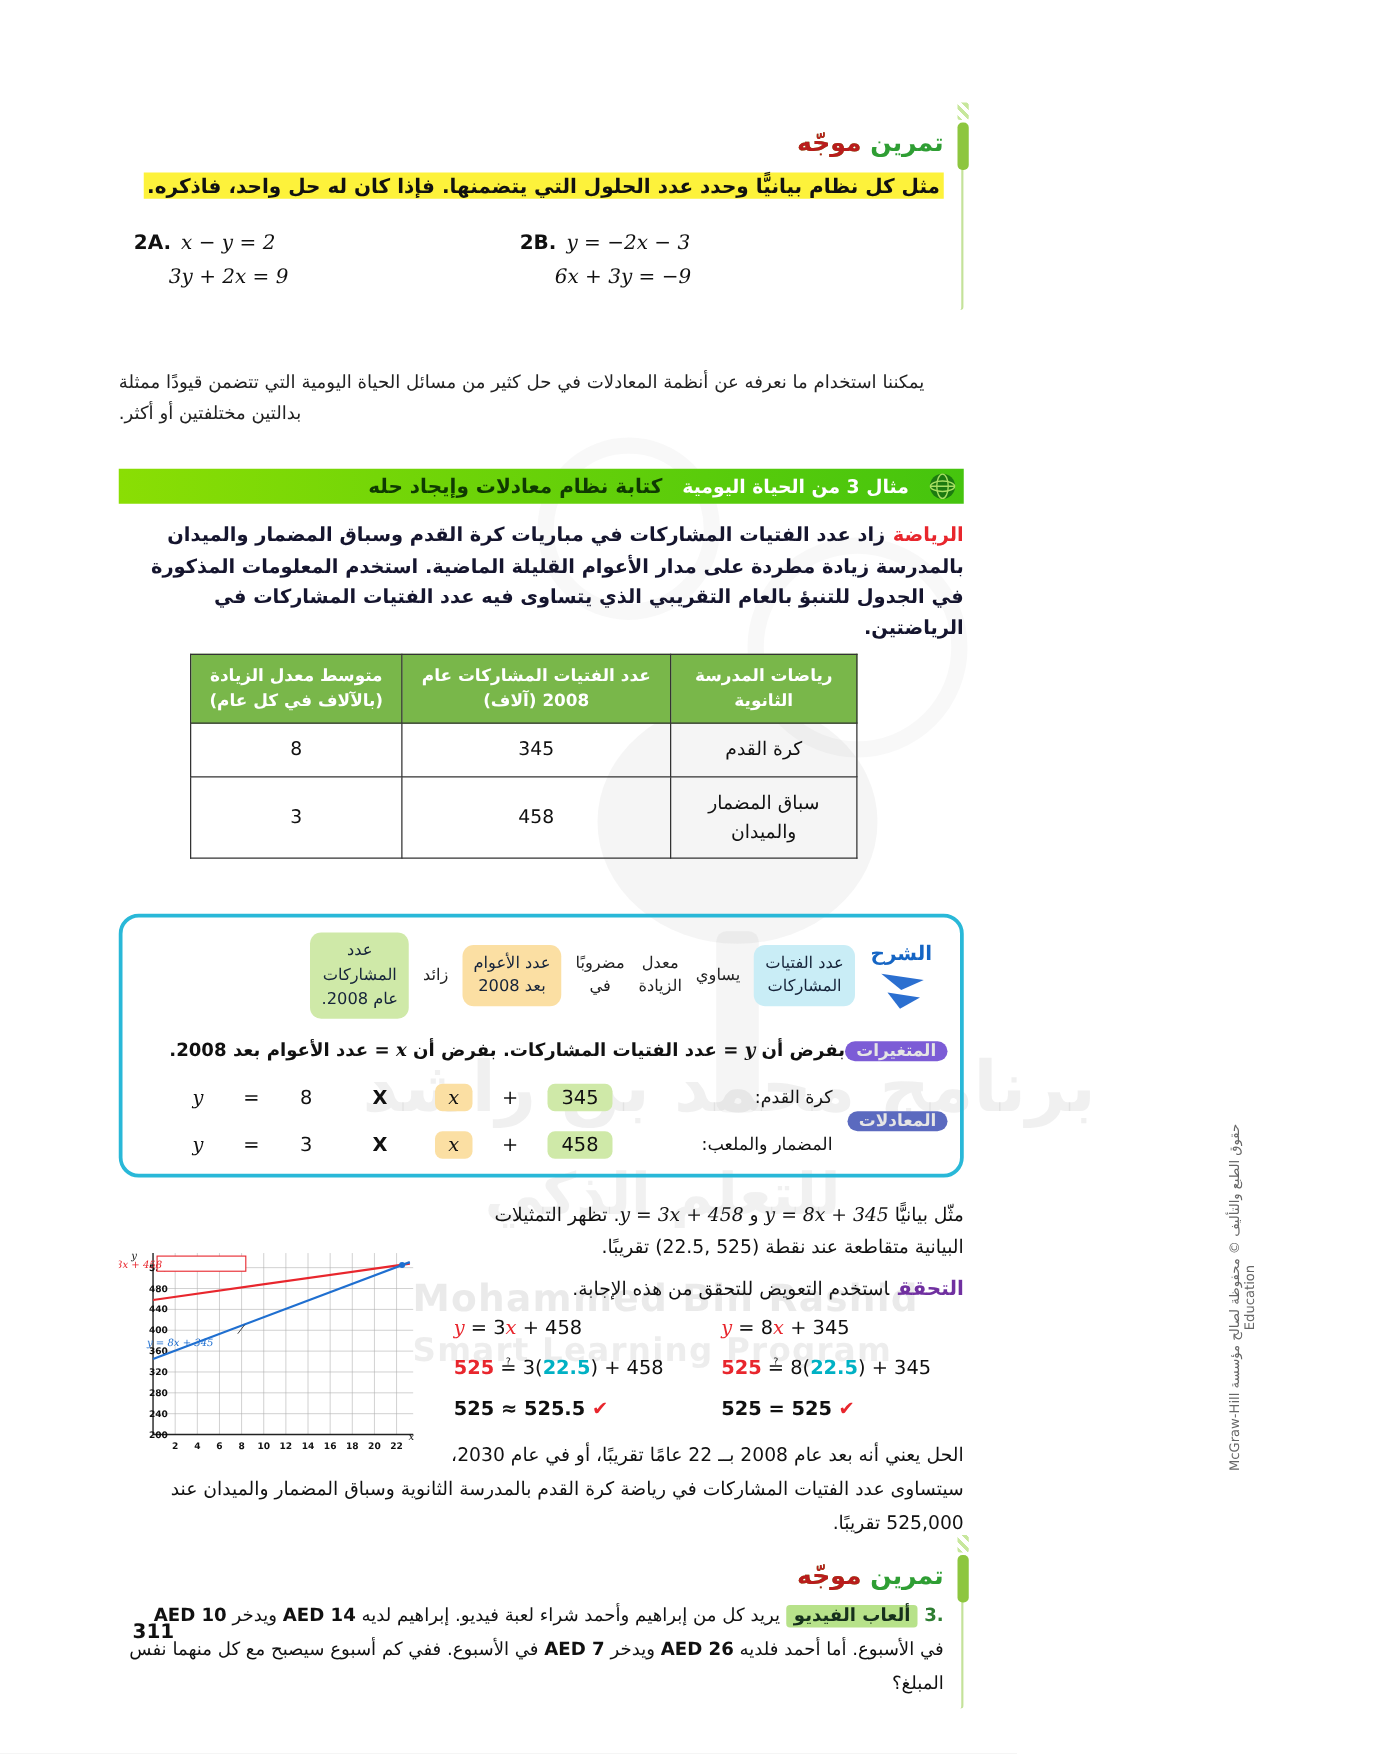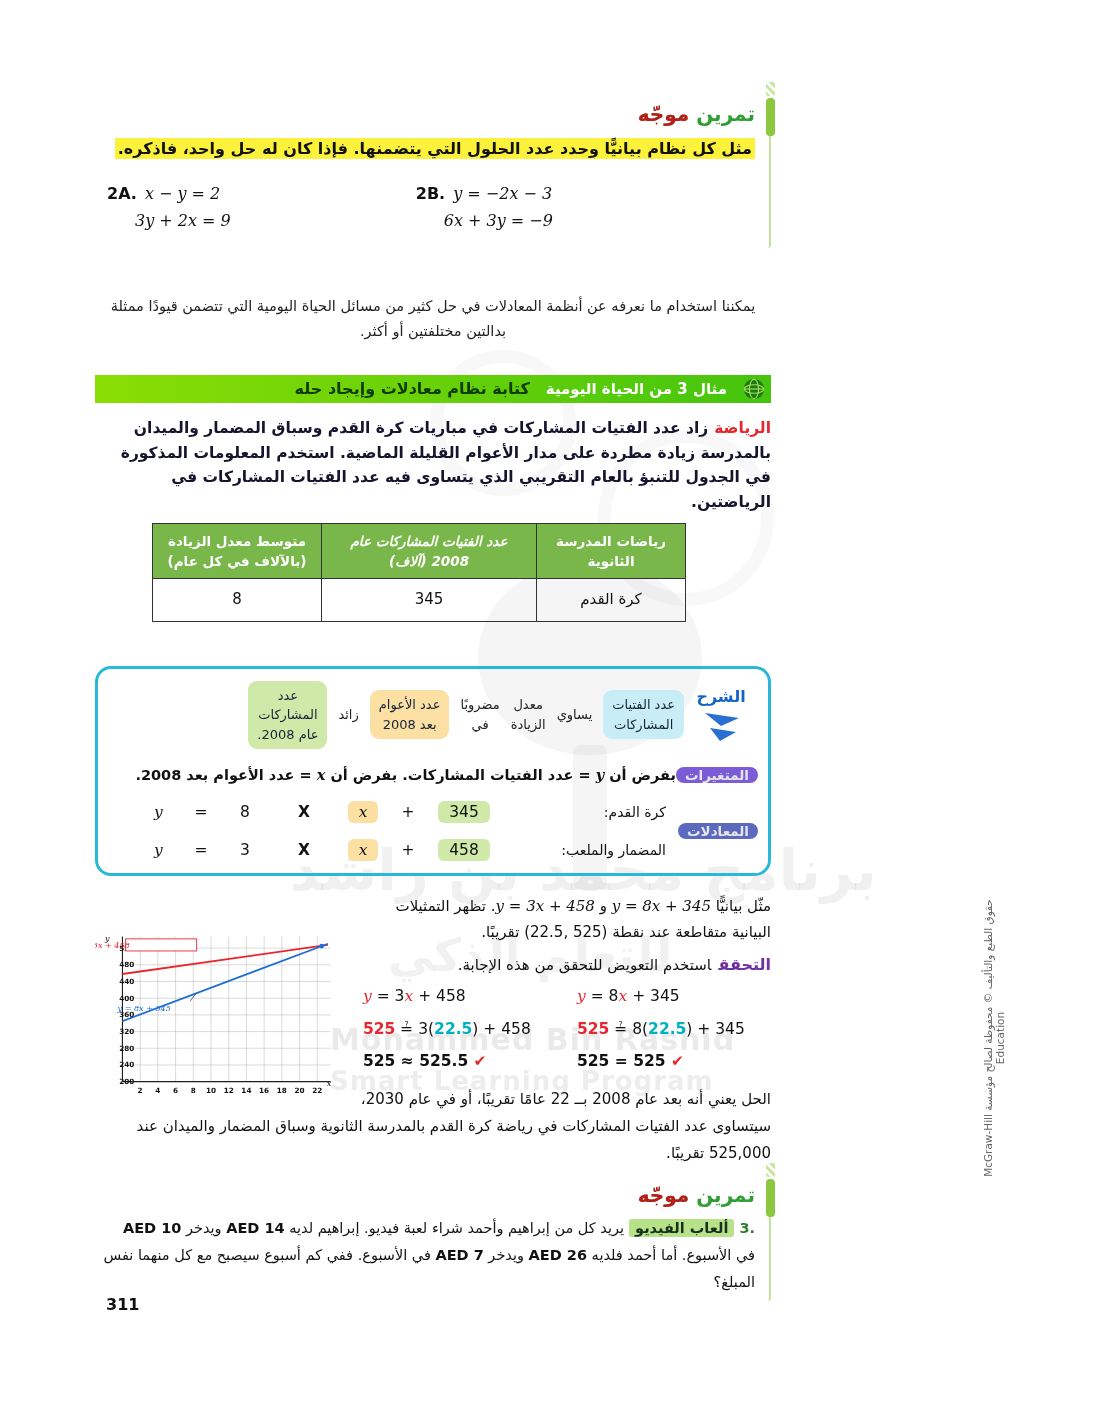--- a/index.html
+++ b/index.html
@@ -35,36 +35,36 @@
   .gx-title .t1{color:#2f9e34;font-weight:bold;}
   .gx-title .t2{color:#b91c1c;font-weight:bold;text-shadow:0 0 .5px #6aa832;}
   .gx-instruction{margin:4px 0 14px;text-align:right;font-size:16px;font-weight:bold;line-height:1.85;}
   .hl{background:#fdf23b;padding:1px 3px;box-decoration-break:clone;-webkit-box-decoration-break:clone;}
   .problems{display:flex;direction:ltr;gap:185px;padding:2px 0 8px 12px;font-size:16px;}
   .plabel{font-weight:bold;margin-right:8px;}
   .pline{line-height:1.7;}
   .pline.indent{padding-left:28px;}
   .math{font-family:"DejaVu Serif",serif;font-style:italic;direction:ltr;unicode-bidi:isolate;}
   
-  .intro{margin:46px 0 0;font-size:14.5px;line-height:1.75;color:#222;text-align:center;}
+  .intro{margin:46px 0 0;font-size:14.5px;line-height:1.75;color:#222;text-align:left;}
   
   .banner{margin-top:30px;height:28px;display:flex;direction:rtl;align-items:center;gap:16px;
           background:linear-gradient(270deg,#45c40e,#8ade04);padding:0 6px;}
   .globe{width:22px;height:22px;flex:0 0 auto;display:block;}
   .banner-label{color:#fff;font-weight:bold;font-size:15px;}
   .banner-title{color:#0f3a02;font-weight:bold;font-size:16px;}
   
   .sports{margin:13px 0 0;font-size:15.5px;font-weight:bold;color:#15152e;line-height:1.6;text-align:right;}
   .sports-label{color:#e8262d;margin-left:6px;}
   
   .data-table{border-collapse:collapse;margin:8px 85px 0 0;direction:rtl;}
   .data-table th,.data-table td{border:1px solid #333;text-align:center;white-space:pre-line;vertical-align:middle;}
   .data-table th{background:#79b74a;color:#fff;font-size:13.5px;font-weight:bold;padding:7px 8px;line-height:1.5;}
   .data-table td{font-size:15px;padding:9px 8px;line-height:1.55;}
-  .col-sport{width:132px;}.col-part{width:198px;font-style:italic;}.col-rate{width:152px;}
+  .col-sport{width:132px;}.col-part{width:198px;}.col-rate{width:152px;}
   
   .explain-box{margin-top:44px;border:3px solid #29b8d8;border-radius:16px;padding:12px 10px 12px 16px;}
   .erow{display:flex;direction:rtl;align-items:center;}
   .erow + .erow{margin-top:14px;}
   .rib-col{flex:0 0 74px;display:flex;flex-direction:column;align-items:center;justify-content:center;}
   .sherh-label{color:#1565c4;font-weight:bold;font-size:16px;text-align:center;}
   .blue-arrow{margin-top:6px;display:block;}
   .rib-pill{background:#7c5cd6;color:#e5e5e5;font-weight:bold;font-size:13.5px;border-radius:12px;padding:0 9px;}
   .rib-pill.eqs-pill{background:#5b6abf;}
   .word-eq{flex:1;display:flex;direction:rtl;align-items:center;gap:11px;padding-left:4px;}
@@ -165,20 +165,26 @@
 2008 (آلاف)</th>
           <th class="col-rate">متوسط معدل الزيادة
 (بالآلاف في كل عام)</th>
         </tr>
       </thead>
       <tbody>
         <tr>
           <td>كرة القدم</td>
           <td>345</td>
           <td>8</td>
+        </tr>
+        <tr>
+          <td>سباق المضمار
+والميدان</td>
+          <td>458</td>
+          <td>3</td>
         </tr>
       </tbody>
     </table>
 
     <div class="explain-box">
       <div class="erow">
         <div class="rib-col">
           <div class="sherh-label">الشرح</div>
           <svg class="blue-arrow" width="42" height="30" viewBox="0 0 42 30">
             <polygon points="5,1 39,6 21,14" fill="#2b6fd0"></polygon>

